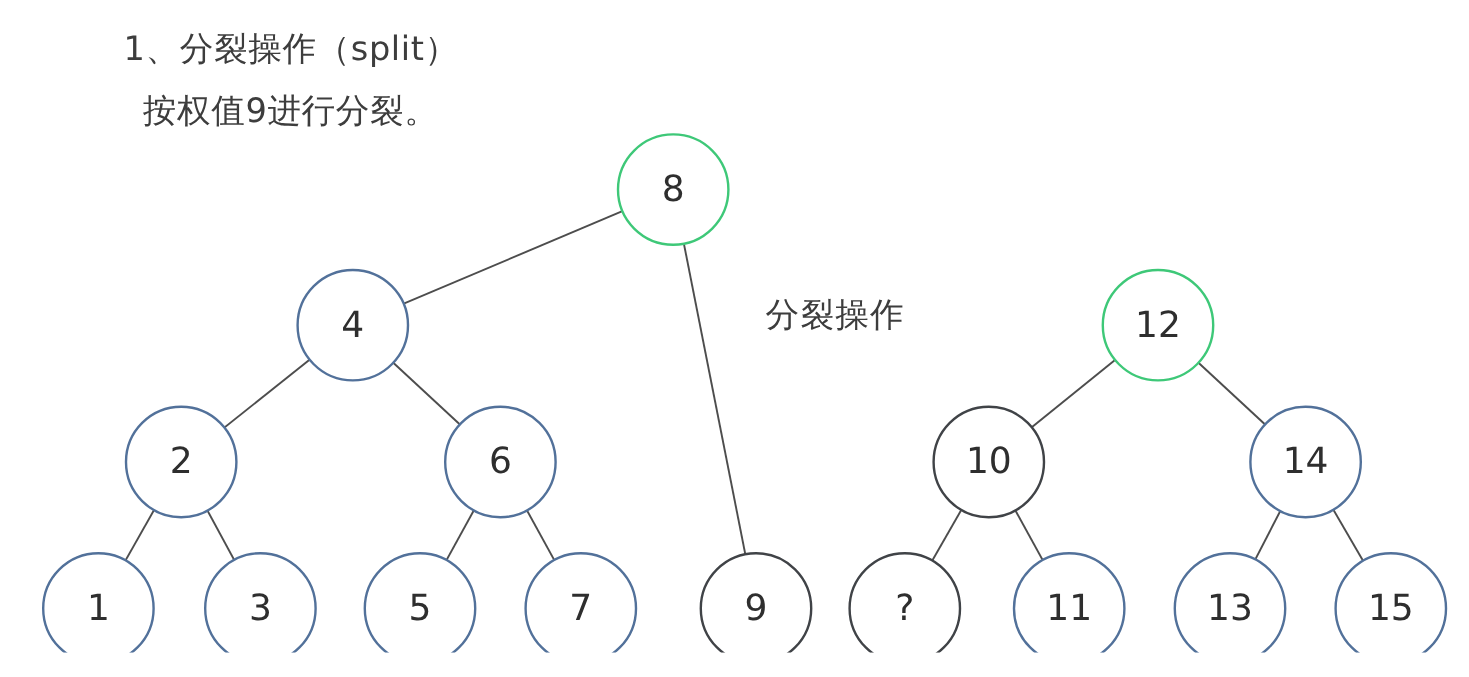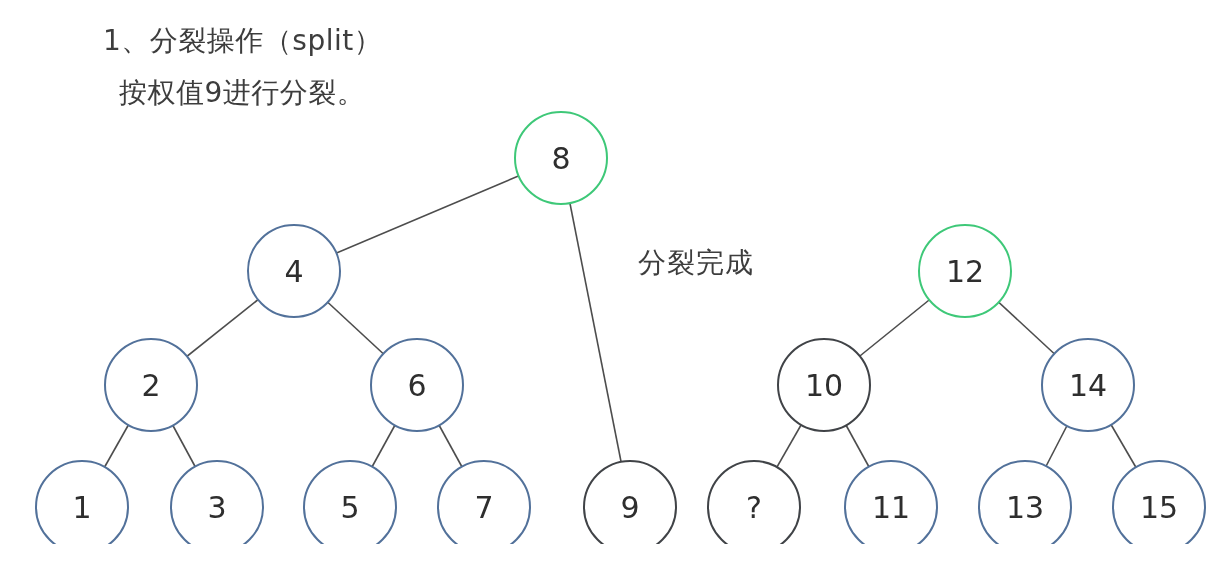--- a/index.html
+++ b/index.html
@@ -48,21 +48,21 @@
     font-size: 30px;
     fill: #2e2e2e;
   }
 </style>
 </head>
 <body>
 
 <div class="canvas">
   <div class="title-line l1">1、分裂操作（split）</div>
   <div class="title-line l2">按权值9进行分裂。</div>
-  <div class="split-done-label">分裂完成</div>
+  <div class="split-done-label">分裂操作</div>
   <svg id="tree-svg" viewBox="0 0 1224 564" xmlns="http://www.w3.org/2000/svg">
       <line x1="561" y1="158" x2="294" y2="271" stroke="#4d4d4d" stroke-width="1.6"></line>
       <line x1="561" y1="158" x2="630" y2="507" stroke="#4d4d4d" stroke-width="1.6"></line>
       <line x1="294" y1="271" x2="151" y2="385" stroke="#4d4d4d" stroke-width="1.6"></line>
       <line x1="294" y1="271" x2="417" y2="385" stroke="#4d4d4d" stroke-width="1.6"></line>
       <line x1="151" y1="385" x2="82" y2="507" stroke="#4d4d4d" stroke-width="1.6"></line>
       <line x1="151" y1="385" x2="217" y2="507" stroke="#4d4d4d" stroke-width="1.6"></line>
       <line x1="417" y1="385" x2="350" y2="507" stroke="#4d4d4d" stroke-width="1.6"></line>
       <line x1="417" y1="385" x2="484" y2="507" stroke="#4d4d4d" stroke-width="1.6"></line>
       <line x1="965" y1="271" x2="824" y2="385" stroke="#4d4d4d" stroke-width="1.6"></line>

